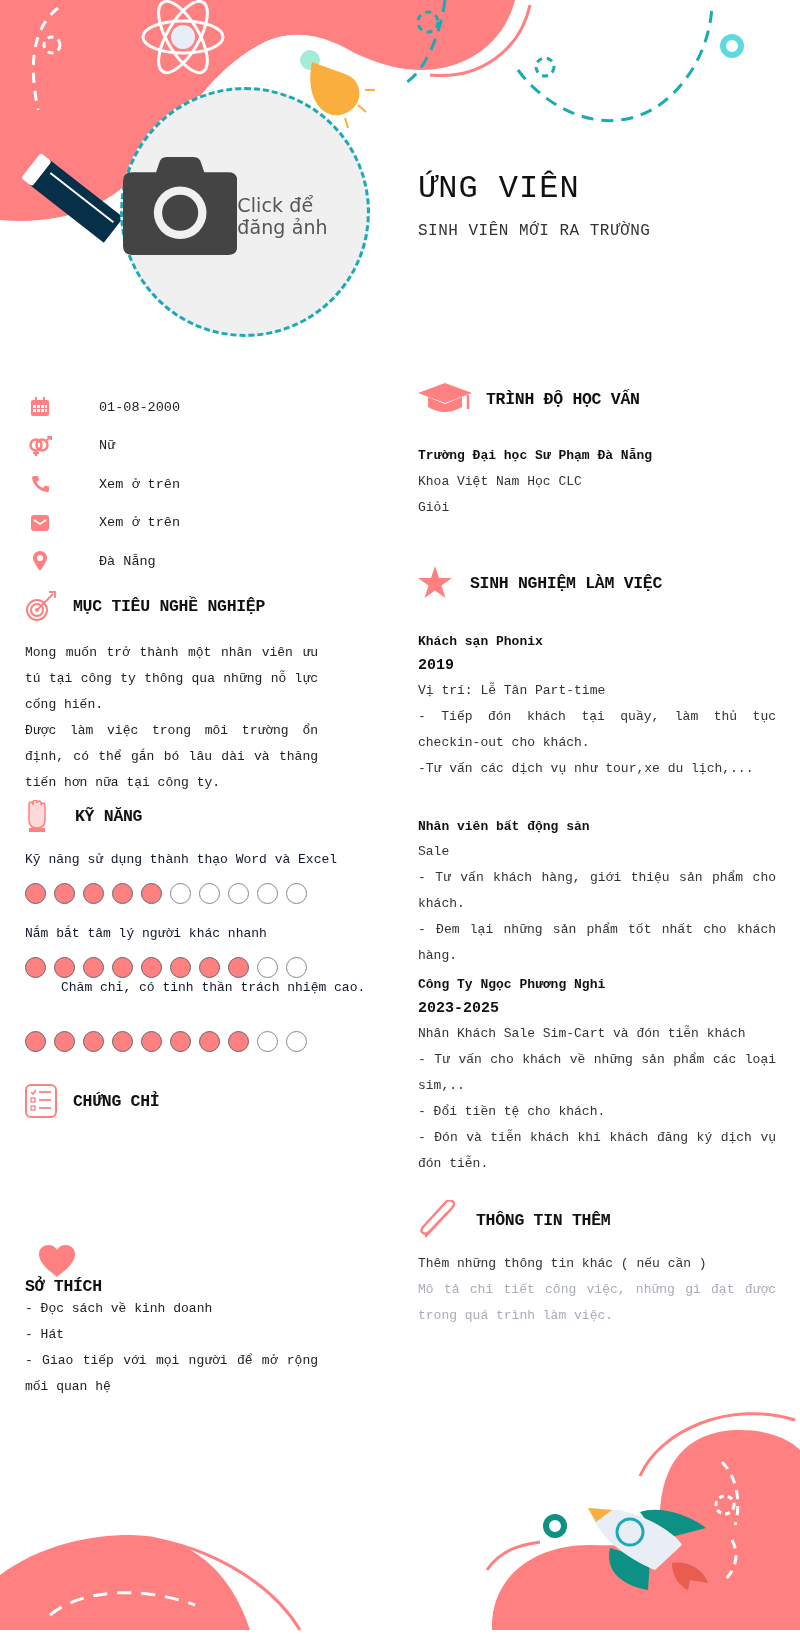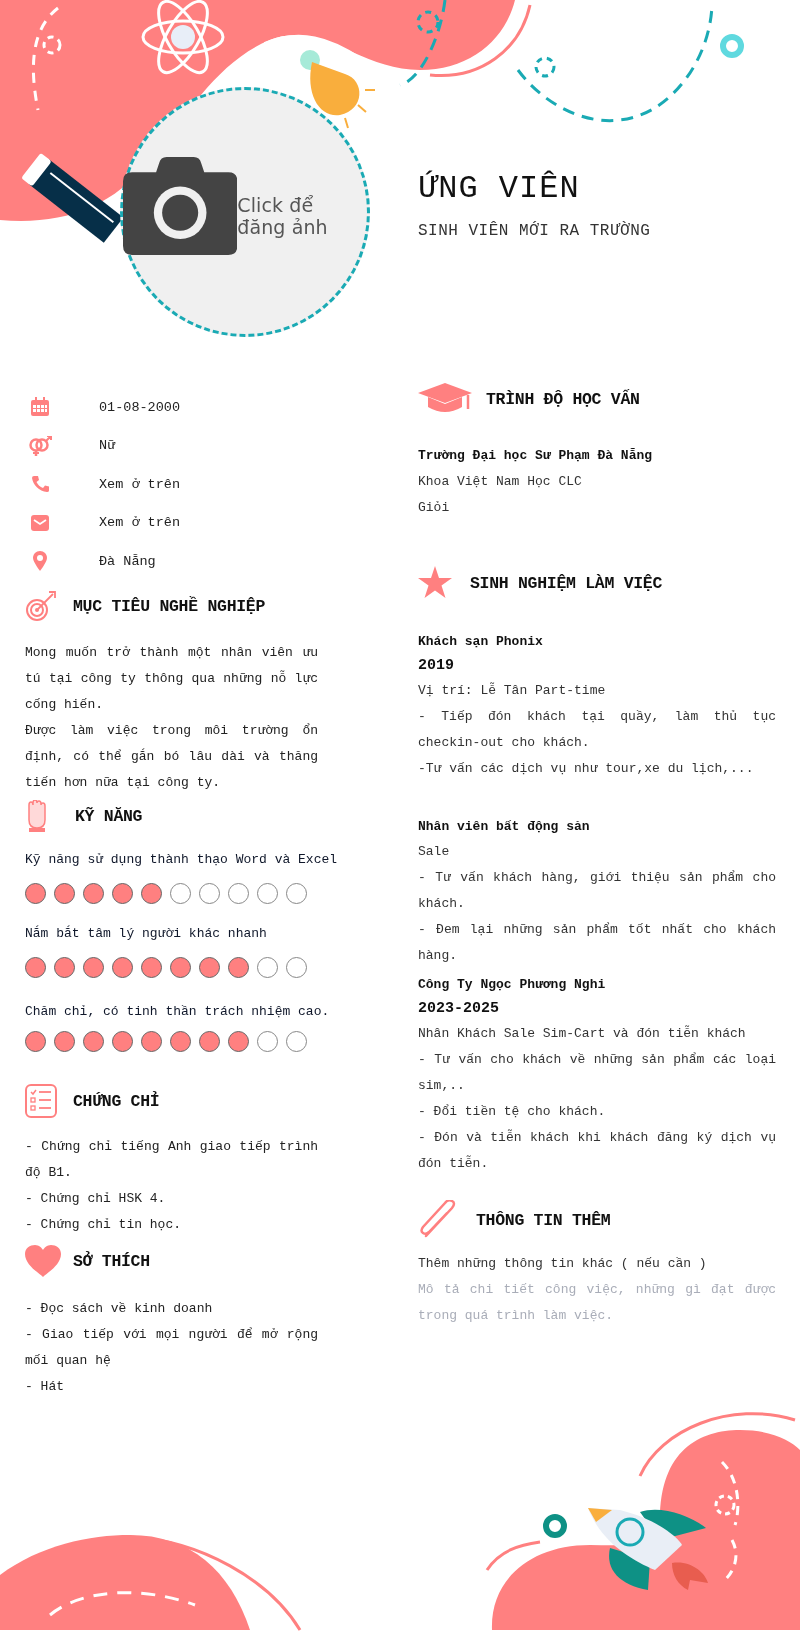--- a/index.html
+++ b/index.html
@@ -205,21 +205,21 @@
     <span class="dot on"></span>
     <span class="dot on"></span>
     <span class="dot on"></span>
     <span class="dot on"></span>
     <span class="dot on"></span>
     <span class="dot on"></span>
     <span class="dot"></span>
     <span class="dot"></span>
   </div>
 
-  <div class="skill-name mono" style="top:1004px;">Chăm chỉ, có tinh thần trách nhiệm cao.</div>
+  <div class="skill-name mono" style="top:980px;margin-left:36px;">Chăm chỉ, có tinh thần trách nhiệm cao.</div>
   <div class="dots" style="top:1031px;">
     <span class="dot on"></span>
     <span class="dot on"></span>
     <span class="dot on"></span>
     <span class="dot on"></span>
     <span class="dot on"></span>
     <span class="dot on"></span>
     <span class="dot on"></span>
     <span class="dot on"></span>
     <span class="dot"></span>
@@ -233,38 +233,33 @@
           <path d="M6 8 L8 10 L11 6" stroke="#ff8080" stroke-width="1.5" fill="none"></path>
           <rect x="6" y="14" width="4" height="4" stroke="#ff8080" stroke-width="1.3" fill="none"></rect>
           <rect x="6" y="22" width="4" height="4" stroke="#ff8080" stroke-width="1.3" fill="none"></rect>
           <line x1="14" y1="8" x2="26" y2="8" stroke="#ff8080" stroke-width="1.8"></line>
           <line x1="14" y1="16" x2="26" y2="16" stroke="#ff8080" stroke-width="1.8"></line>
           <line x1="14" y1="24" x2="26" y2="24" stroke="#ff8080" stroke-width="1.8"></line>
         </svg>
     </span>
     <span class="lbl">CHỨNG CHỈ</span>
   </div>
-  <div class="para mono" style="left:25px; top:1134px; width:293px;">
-    <p>- Chứng chỉ tiếng Anh giao tiếp trình độ B1.</p>
-    <p>- Chứng chỉ HSK 4.</p>
-    <p>- Chứng chỉ tin học.</p>
-  </div>
-
-  <div class="sec-h" style="left:25px; top:1245px;">
+
+  <div class="sec-h" style="left:25px; top:1245px;flex-direction:column;">
     <span class="ic" style="width:36px;height:32px;margin-right:12px;">
       <svg width="36" height="32" viewBox="0 0 36 32">
           <path d="M18 32 C14 28 0 20 0 9 C0 3 5 0 10 0 C14 0 17 3 18 5 C19 3 22 0 26 0 C31 0 36 3 36 9 C36 20 22 28 18 32 Z" fill="#ff8080"></path>
         </svg>
     </span>
     <span class="lbl">SỞ THÍCH</span>
   </div>
   <div class="para mono" style="left:25px; top:1296px; width:293px;">
     <p>- Đọc sách về kinh doanh</p>
+    <p>- Hát</p>
     <p>- Giao tiếp với mọi người để mở rộng mối quan hệ</p>
-    <p>- Hát</p>
   </div>
 
   <div class="sec-h" style="left:418px; top:383px;">
     <span class="ic" style="width:54px;height:32px;margin-right:14px;">
       <svg width="54" height="32" viewBox="0 0 54 32">
           <path d="M27 0 L54 10 L27 20 L0 10 Z" fill="#ff8080"></path>
           <path d="M10 14 V24 Q27 34 44 24 V14 L27 21 Z" fill="#ff8080"></path>
           <line x1="50" y1="12" x2="50" y2="26" stroke="#ff8080" stroke-width="2.5"></line>
         </svg>
     </span>

